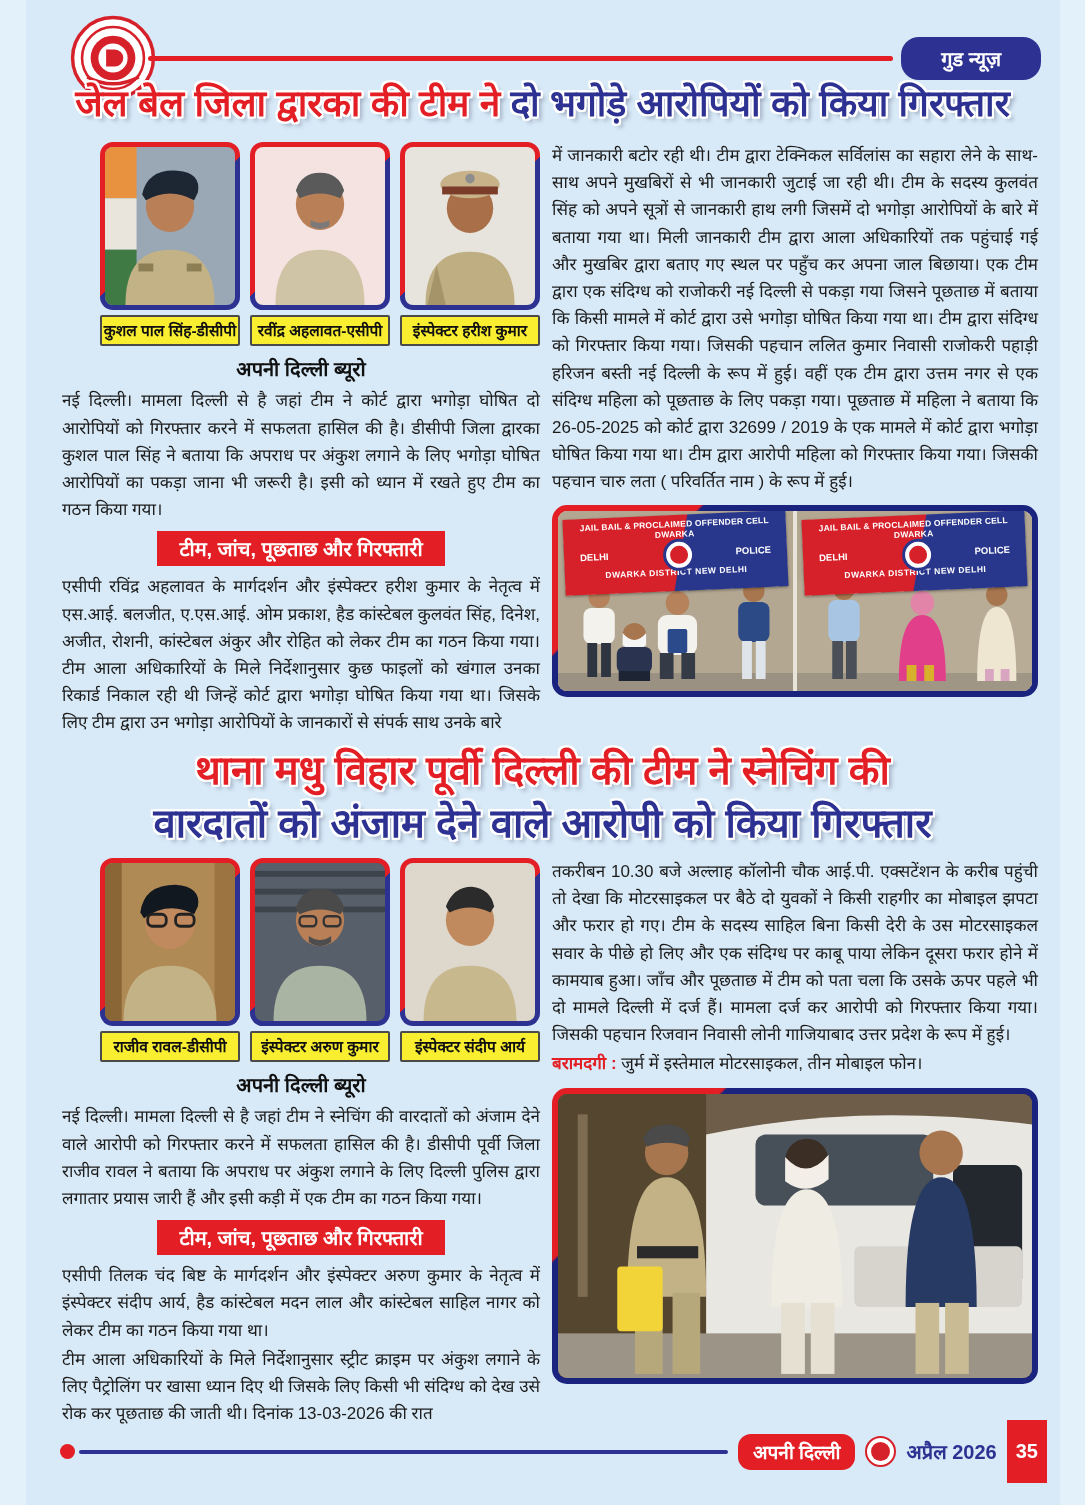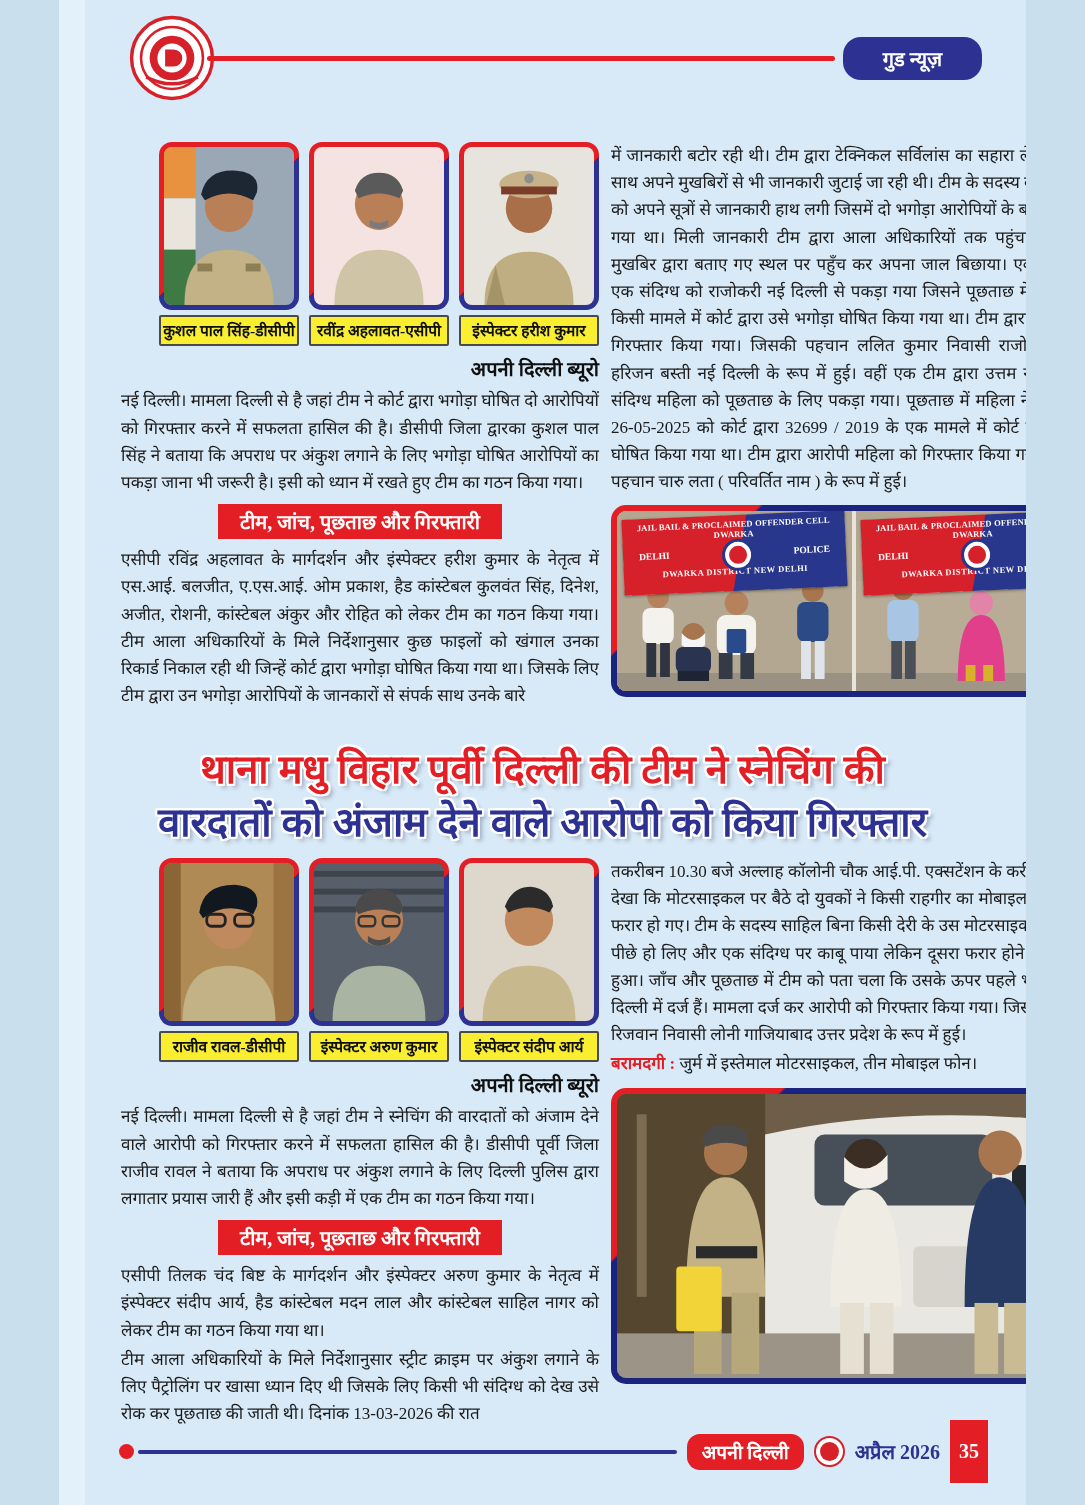--- a/index.html
+++ b/index.html
@@ -1,19 +1,19 @@
 <!DOCTYPE html>
 <html lang="hi"><head>
 <meta charset="utf-8">
 <style>
   html,body{margin:0;padding:0;background:#c9dfee;}
   .page{
-    position:relative;width:967px;height:1505px;margin:0 auto;
+    position:relative;width:1085px;height:1505px;margin:0 auto;
     background:linear-gradient(90deg,#e3f1fa 0 26px,#d8eaf7 26px 1060px,#e3f1fa 1060px);
-    font-family:Liberation Serif, serif;overflow:hidden;
+    font-family:Liberation Sans, sans-serif;overflow:hidden;
   }
   
   .header{position:absolute;top:14px;left:70px;right:44px;height:88px;display:flex;align-items:center;}
   .emblem{width:86px;height:86px;flex:0 0 auto;}
   .hr-line{flex:1;height:5px;background:#e31e24;margin:0 8px 0 -8px;border-radius:3px;}
   .goodnews{background:#2d3192;color:#fff;font-weight:bold;font-size:20px;padding:8px 40px;border-radius:18px;white-space:nowrap;}
   
   .headline{position:absolute;left:0;right:0;text-align:center;font-weight:bold;white-space:nowrap;
     text-shadow:2px 0 0 #fff,-2px 0 0 #fff,0 2px 0 #fff,0 -2px 0 #fff,2px 2px 0 #fff,-2px -2px 0 #fff,2px -2px 0 #fff,-2px 2px 0 #fff,4px 4px 4px rgba(40,40,80,.35);}
   #headline1{top:76px;font-size:37px;}
@@ -23,21 +23,21 @@
   .col{position:absolute;width:478px;}
   #a1L{left:62px;top:142px;} #a1R{left:552px;top:142px;width:486px;}
   #a2L{left:62px;top:858px;} #a2R{left:552px;top:858px;width:486px;}
   
   .photo-row{display:flex;gap:10px;margin-left:38px;}
   .photo-card{flex:1;min-width:0;}
   .frame{background:linear-gradient(135deg,#e31e24 50%,#2d3192 50%);padding:5px;border-radius:13px;}
   .portrait{display:block;width:100%;height:158px;border-radius:8px;}
   .caption{margin-top:5px;background:#f9ee30;border:2px solid #4a4a4a;border-radius:2px;
     font-weight:bold;font-size:15.5px;line-height:1.25;text-align:center;padding:4px 1px;color:#101010;white-space:nowrap;overflow:hidden;}
-  .byline{text-align:right;font-weight:bold;font-size:20px;margin:9px 0 5px;color:#101010;}
+  .byline{text-align:center;font-weight:bold;font-size:20px;margin:9px 0 5px;color:#101010;}
   
   .body-text{font-size:17px;line-height:1.6;text-align:justify;color:#1b1b1b;margin:0 0 2px;}
   .subhead-wrap{text-align:center;margin:8px 0 7px;}
   .subhead{display:inline-block;background:#e31e24;color:#fff;font-weight:bold;font-size:20px;padding:4px 22px;}
   .rec-label{color:#e31e24;font-weight:bold;}
   
   .bigframe{background:linear-gradient(135deg,#e31e24 22%,#1a237e 22.5%);padding:6px;border-radius:15px;margin-top:10px;}
   .scene{position:relative;border-radius:9px;overflow:hidden;}
   #scene1{height:180px;display:flex;gap:4px;background:#e8e4da;}
   .panel{flex:1;position:relative;background:#b3a792;overflow:hidden;}
@@ -71,20 +71,23 @@
       <circle cx="50" cy="50" r="36" fill="none" stroke="#d6202a" stroke-width="3"></circle>
       <circle cx="50" cy="50" r="26" fill="#d6202a"></circle>
       <circle cx="50" cy="50" r="17" fill="#fff"></circle>
       <path d="M42 40 h10 a10 10 0 0 1 0 20 h-10 z" fill="#d6202a"></path>
       <path d="M20 72 q30 16 60 0" fill="none" stroke="#d6202a" stroke-width="4"></path>
     </svg>
     <div class="hr-line"></div>
     <div class="goodnews">गुड न्यूज़</div>
   </div>
 
+  <div class="headline" id="headline1">
+    <span class="hl-red">जेल बेल जिला द्वारका की टीम ने</span><span class="hl-blue"> दो भगोड़े आरोपियों को किया गिरफ्तार</span>
+  </div>
 
   <div class="col" id="a1L">
     <div class="photo-row">
       <div class="photo-card">
         <div class="frame">
           <svg class="portrait" viewBox="0 0 140 160" preserveAspectRatio="none">
             <rect width="140" height="160" fill="#9aa8b5"></rect>
             <rect x="0" y="0" width="34" height="52" fill="#e8923f"></rect>
               <rect x="0" y="52" width="34" height="52" fill="#e9e4dc"></rect>
               <rect x="0" y="104" width="34" height="56" fill="#3f7a45"></rect>

